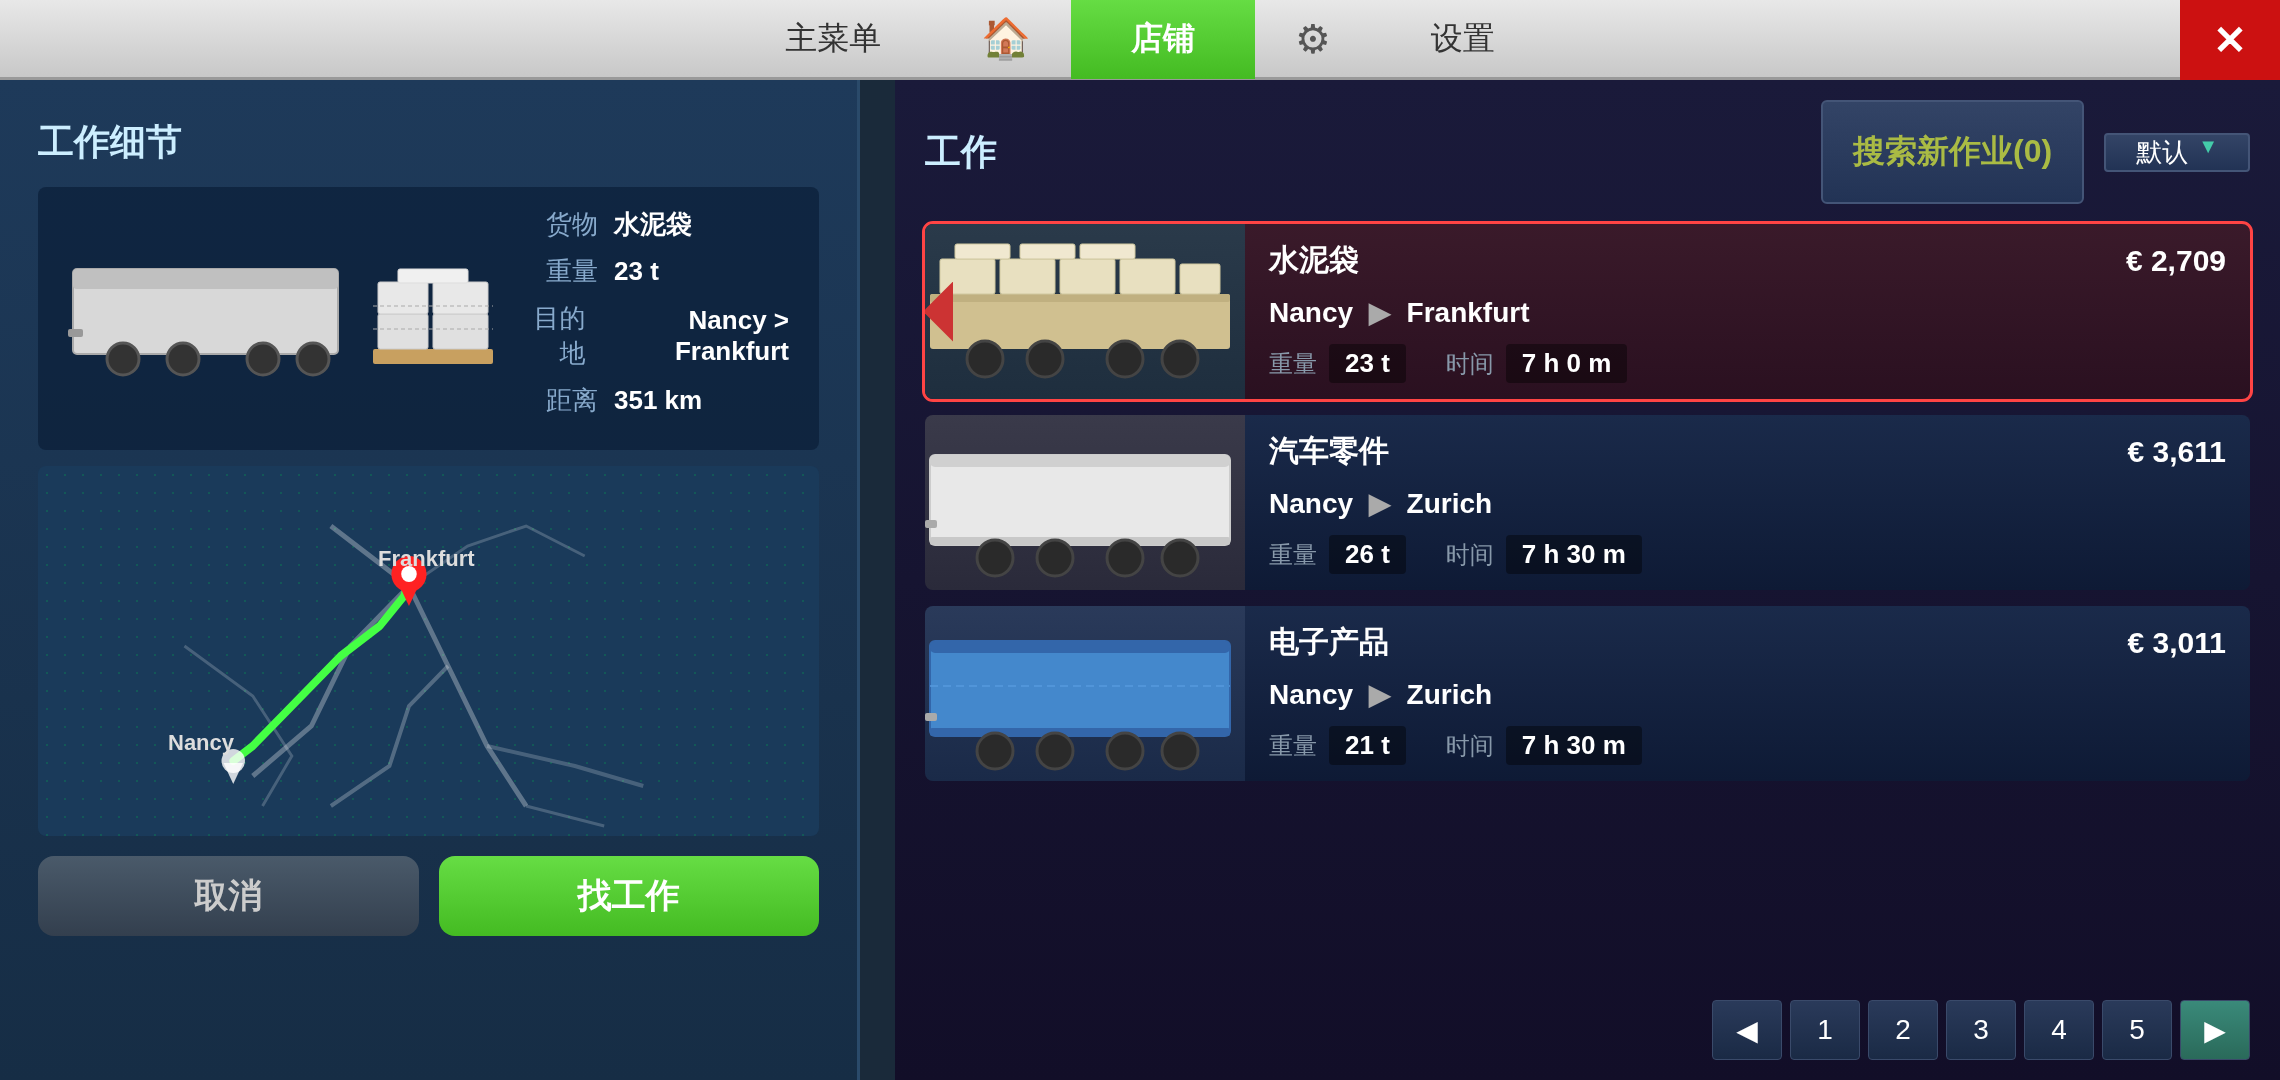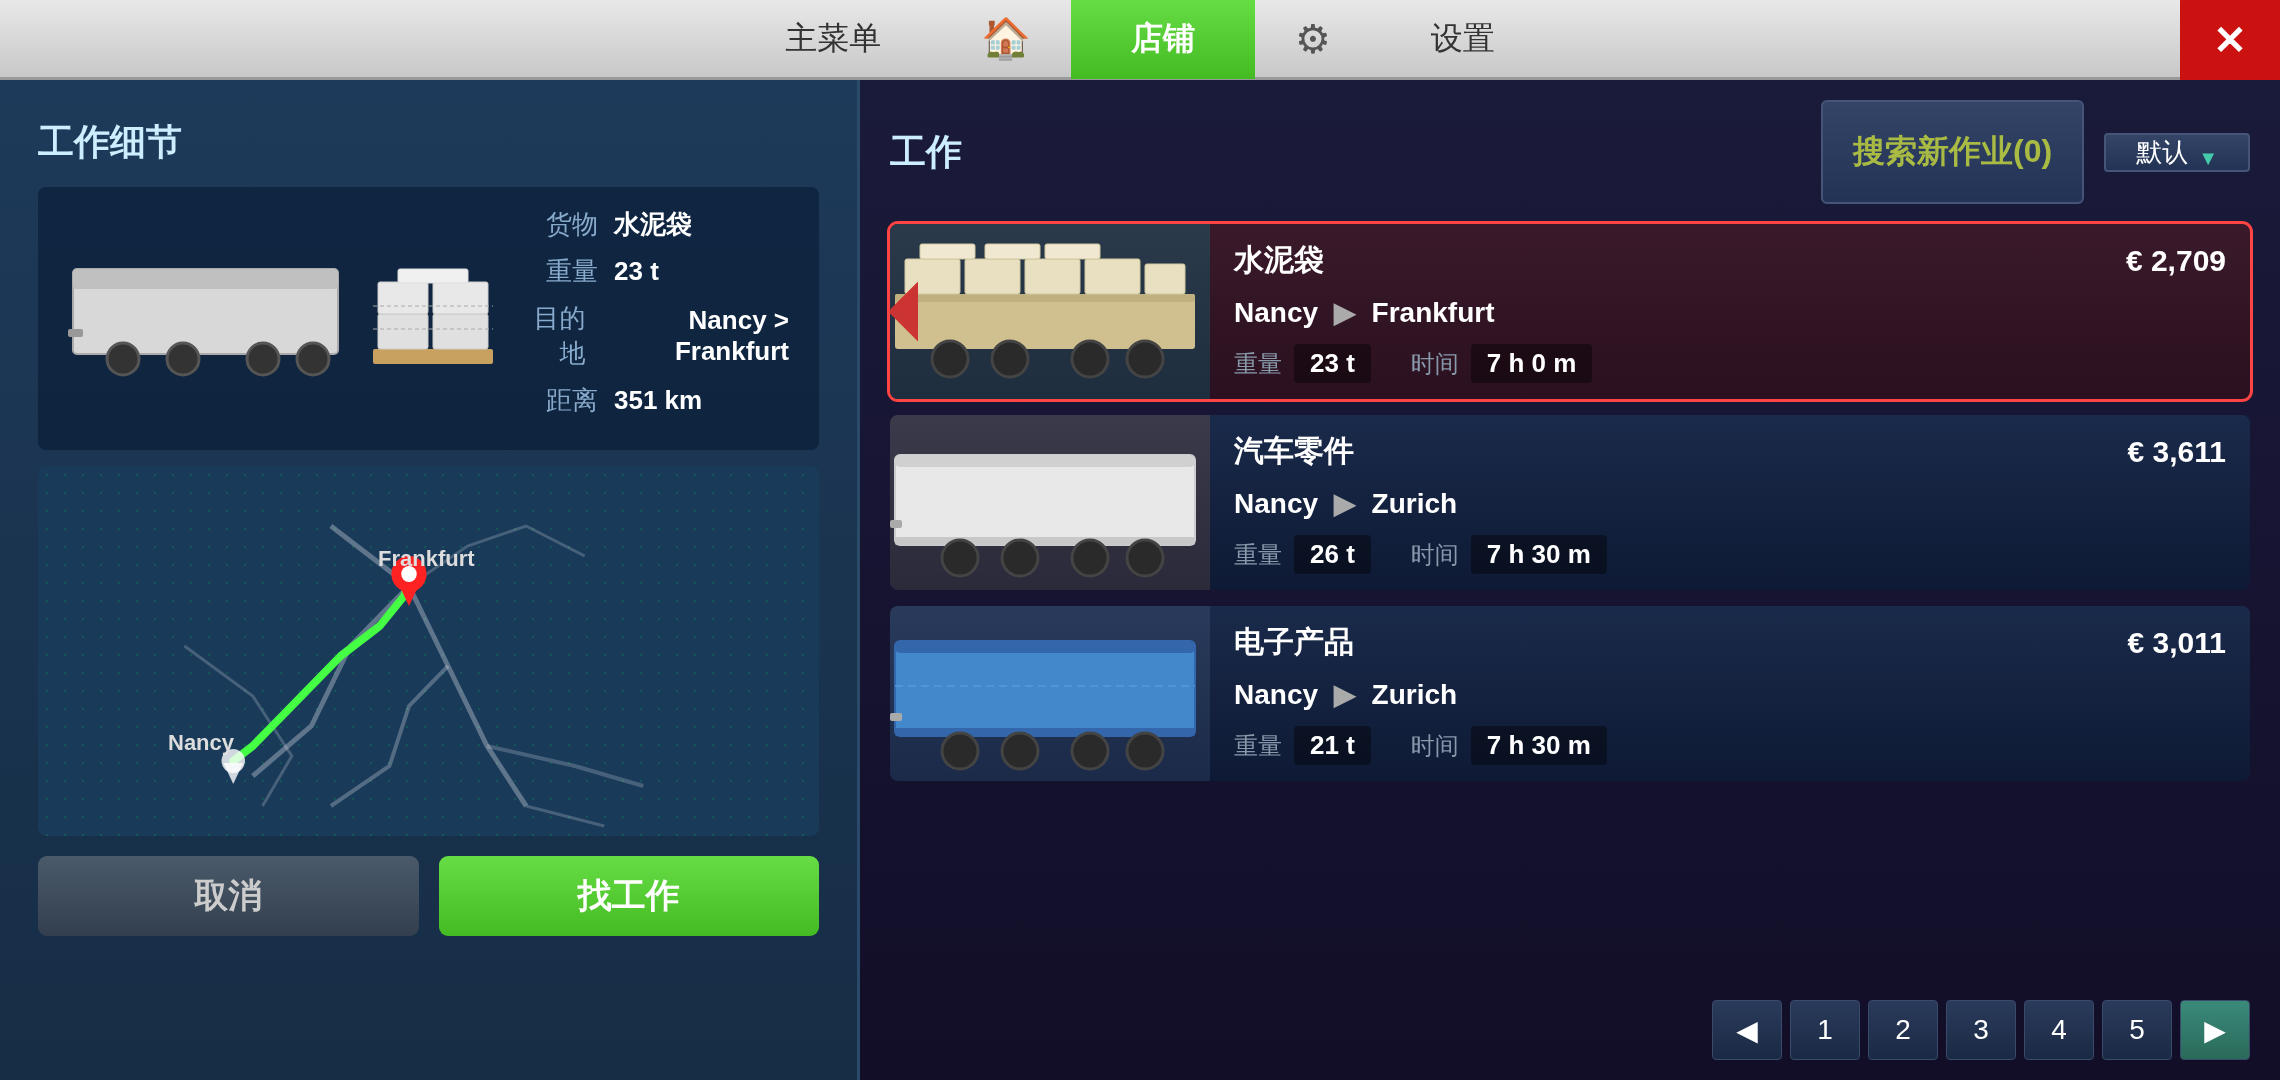--- a/index.html
+++ b/index.html
@@ -169,21 +169,21 @@
 
     
     .button-row {
       display: flex;
       gap: 20px;
       margin-top: 20px;
     }
     .btn {
       flex: 1;
       height: 80px;
-      border-radius: 9px;
+      border-radius: 16px;
       font-size: 34px;
       font-weight: bold;
       display: flex;
       align-items: center;
       justify-content: center;
       cursor: pointer;
       border: none;
       font-family: Liberation Serif, serif;
     }
     .btn-cancel {
@@ -195,20 +195,21 @@
       color: white;
     }
 
     
     .right-panel {
       flex: 1;
       background: linear-gradient(180deg, #1a1a3a 0%, #120e28 100%);
       padding: 20px 30px;
       display: flex;
       flex-direction: column;
+      margin-left: 35px;
     }
     .right-header {
       display: flex;
       align-items: center;
       margin-bottom: 20px;
       gap: 20px;
     }
     .right-title {
       font-size: 36px;
       color: #cceeff;
@@ -230,21 +231,21 @@
     }
     .default-btn {
       background: linear-gradient(180deg, #334466 0%, #223355 100%);
       border: 2px solid #445577;
       border-radius: 4px;
       padding: 0 30px;
       color: white;
       font-size: 26px;
       cursor: pointer;
       display: flex;
-      align-items: flex-end;
+      align-items: flex-start;
       gap: 10px;
     }
 
     
     .job-list {
       flex: 1;
       display: flex;
       flex-direction: column;
       gap: 16px;
     }

